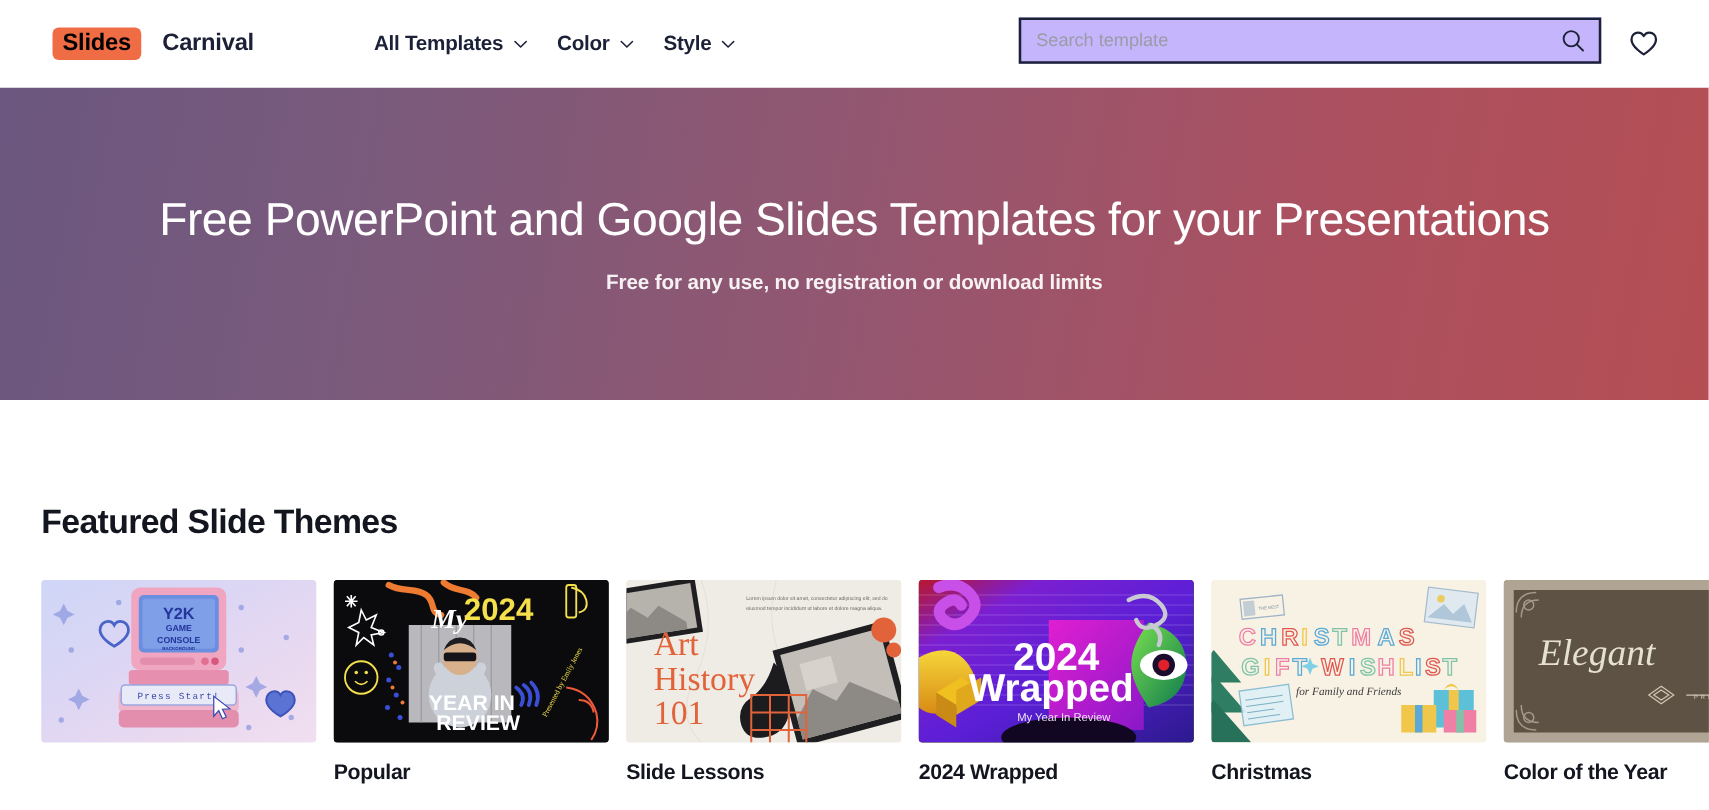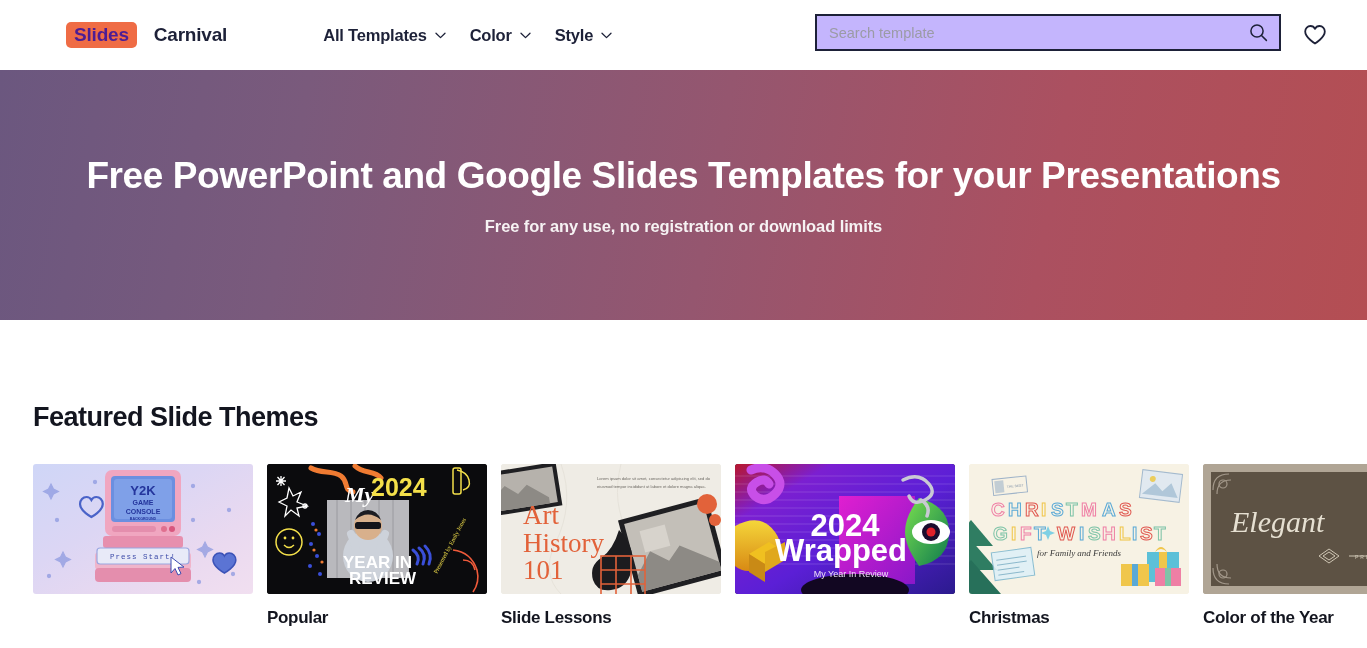--- a/index.html
+++ b/index.html
@@ -14,27 +14,26 @@
   
   .header {
     height: 70px; width: 100%;
     background: #ffffff;
     display: flex; align-items: center;
     position: relative;
   }
   .logo { display: flex; align-items: center; margin-left: 42px; }
   .logo-badge {
     background: #ef6c45;
-    color: #4c1d95;
+    color: #000000;
     font-size: 19px; font-weight: bold;
     padding: 3px 8px 4px 8px;
     border-radius: 5px;
     letter-spacing: -0.2px;
     line-height: 1.05;
-    margin-left: 24px;
   }
   .logo-word {
     color: #1d2138;
     font-size: 19px; font-weight: bold;
     margin-left: 17px;
     letter-spacing: -0.2px;
   }
 
   .nav { display: flex; align-items: center; margin-left: 96px; gap: 24px; }
   .nav-item {
@@ -75,21 +74,21 @@
 
   
   .hero {
     height: 250px; width: 100%;
     background: linear-gradient(100deg, #6b577f 0%, #7a5a7c 22%, #95566f 52%, #ab5060 76%, #b44e53 100%);
     display: flex; flex-direction: column;
     align-items: center; justify-content: center;
   }
   .hero-title {
     color: #ffffff;
-    font-size: 37px; font-weight: bold;
+    font-size: 37px; font-weight: normal;
     letter-spacing: -0.4px;
     text-align: center;
     margin-bottom: 20px;
   }
   .hero-sub {
     color: #f6f2f3;
     font-size: 16.5px; font-weight: bold;
     letter-spacing: -0.1px;
     text-align: center;
   }
@@ -379,20 +378,21 @@
           <circle cx="196" cy="68" r="9" fill="#1b0c2e"></circle>
           <circle cx="196" cy="68" r="4.5" fill="#e0202a"></circle>
           <path d="M168 16 q16-8 26 4 q8 10-4 16 q-12 6-16-4" fill="none" stroke="#c9c9d4" stroke-width="3.5" stroke-linecap="round"></path>
           <path d="M186 36 q10 6 6 16" fill="none" stroke="#c9c9d4" stroke-width="3.5" stroke-linecap="round"></path>
           <ellipse cx="120" cy="126" rx="54" ry="16" fill="#120722"></ellipse>
           <text x="110" y="72" font-family="Liberation Sans, sans-serif" font-size="31" font-weight="bold" fill="#ffffff" text-anchor="middle">2024</text>
           <text x="106" y="97" font-family="Liberation Sans, sans-serif" font-size="31" font-weight="bold" fill="#ffffff" text-anchor="middle">Wrapped</text>
           <text x="116" y="113" font-family="Liberation Sans, sans-serif" font-size="9" fill="#efe3f6" text-anchor="middle">My Year In Review</text>
         </svg>
       </div>
+      <div class="card-label">2024 Wrapped</div>
     </div>
 
     <div class="card">
       <div class="thumb t5">
         <svg width="220" height="130" viewBox="0 0 220 130">
           <rect width="220" height="130" fill="#f7f2e4"></rect>
           <path d="M2 56 l22 26 -44 0z" fill="#2f7d62"></path>
           <path d="M2 76 l26 30 -52 0z" fill="#2f7d62"></path>
           <path d="M2 96 l30 34 -60 0z" fill="#27705a"></path>
           <g transform="rotate(-6 38 24)" opacity=".85">

